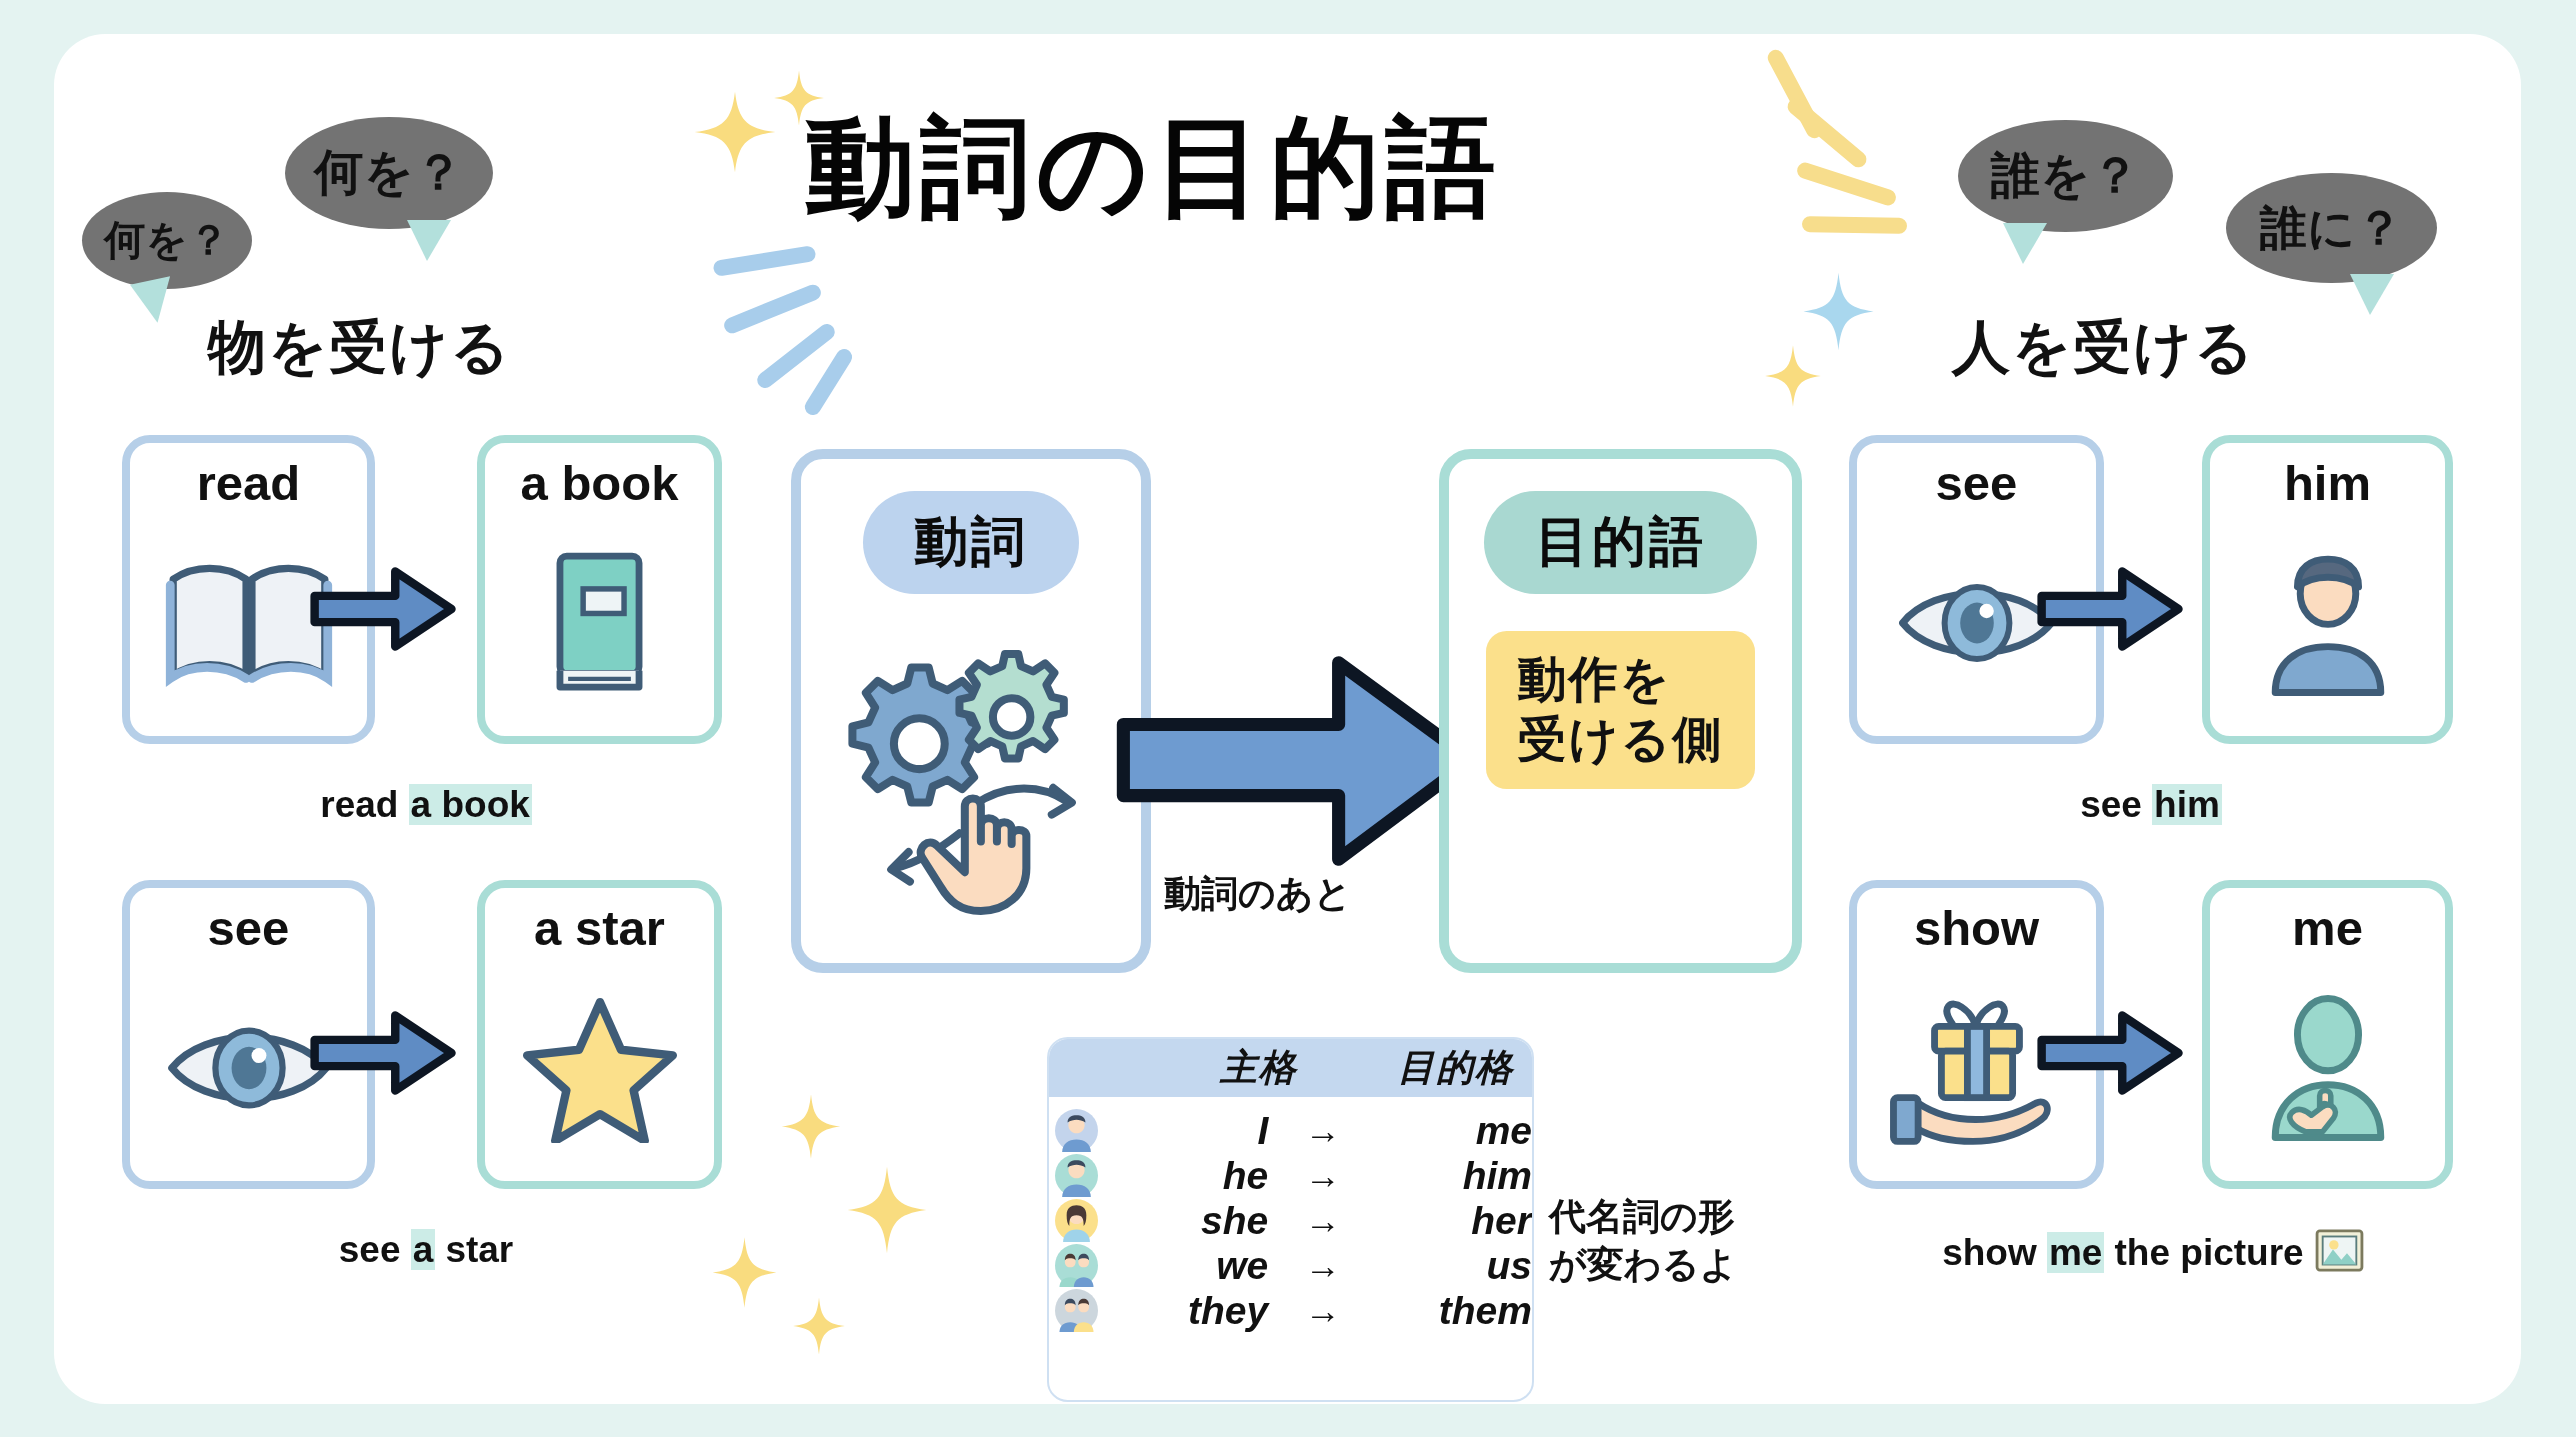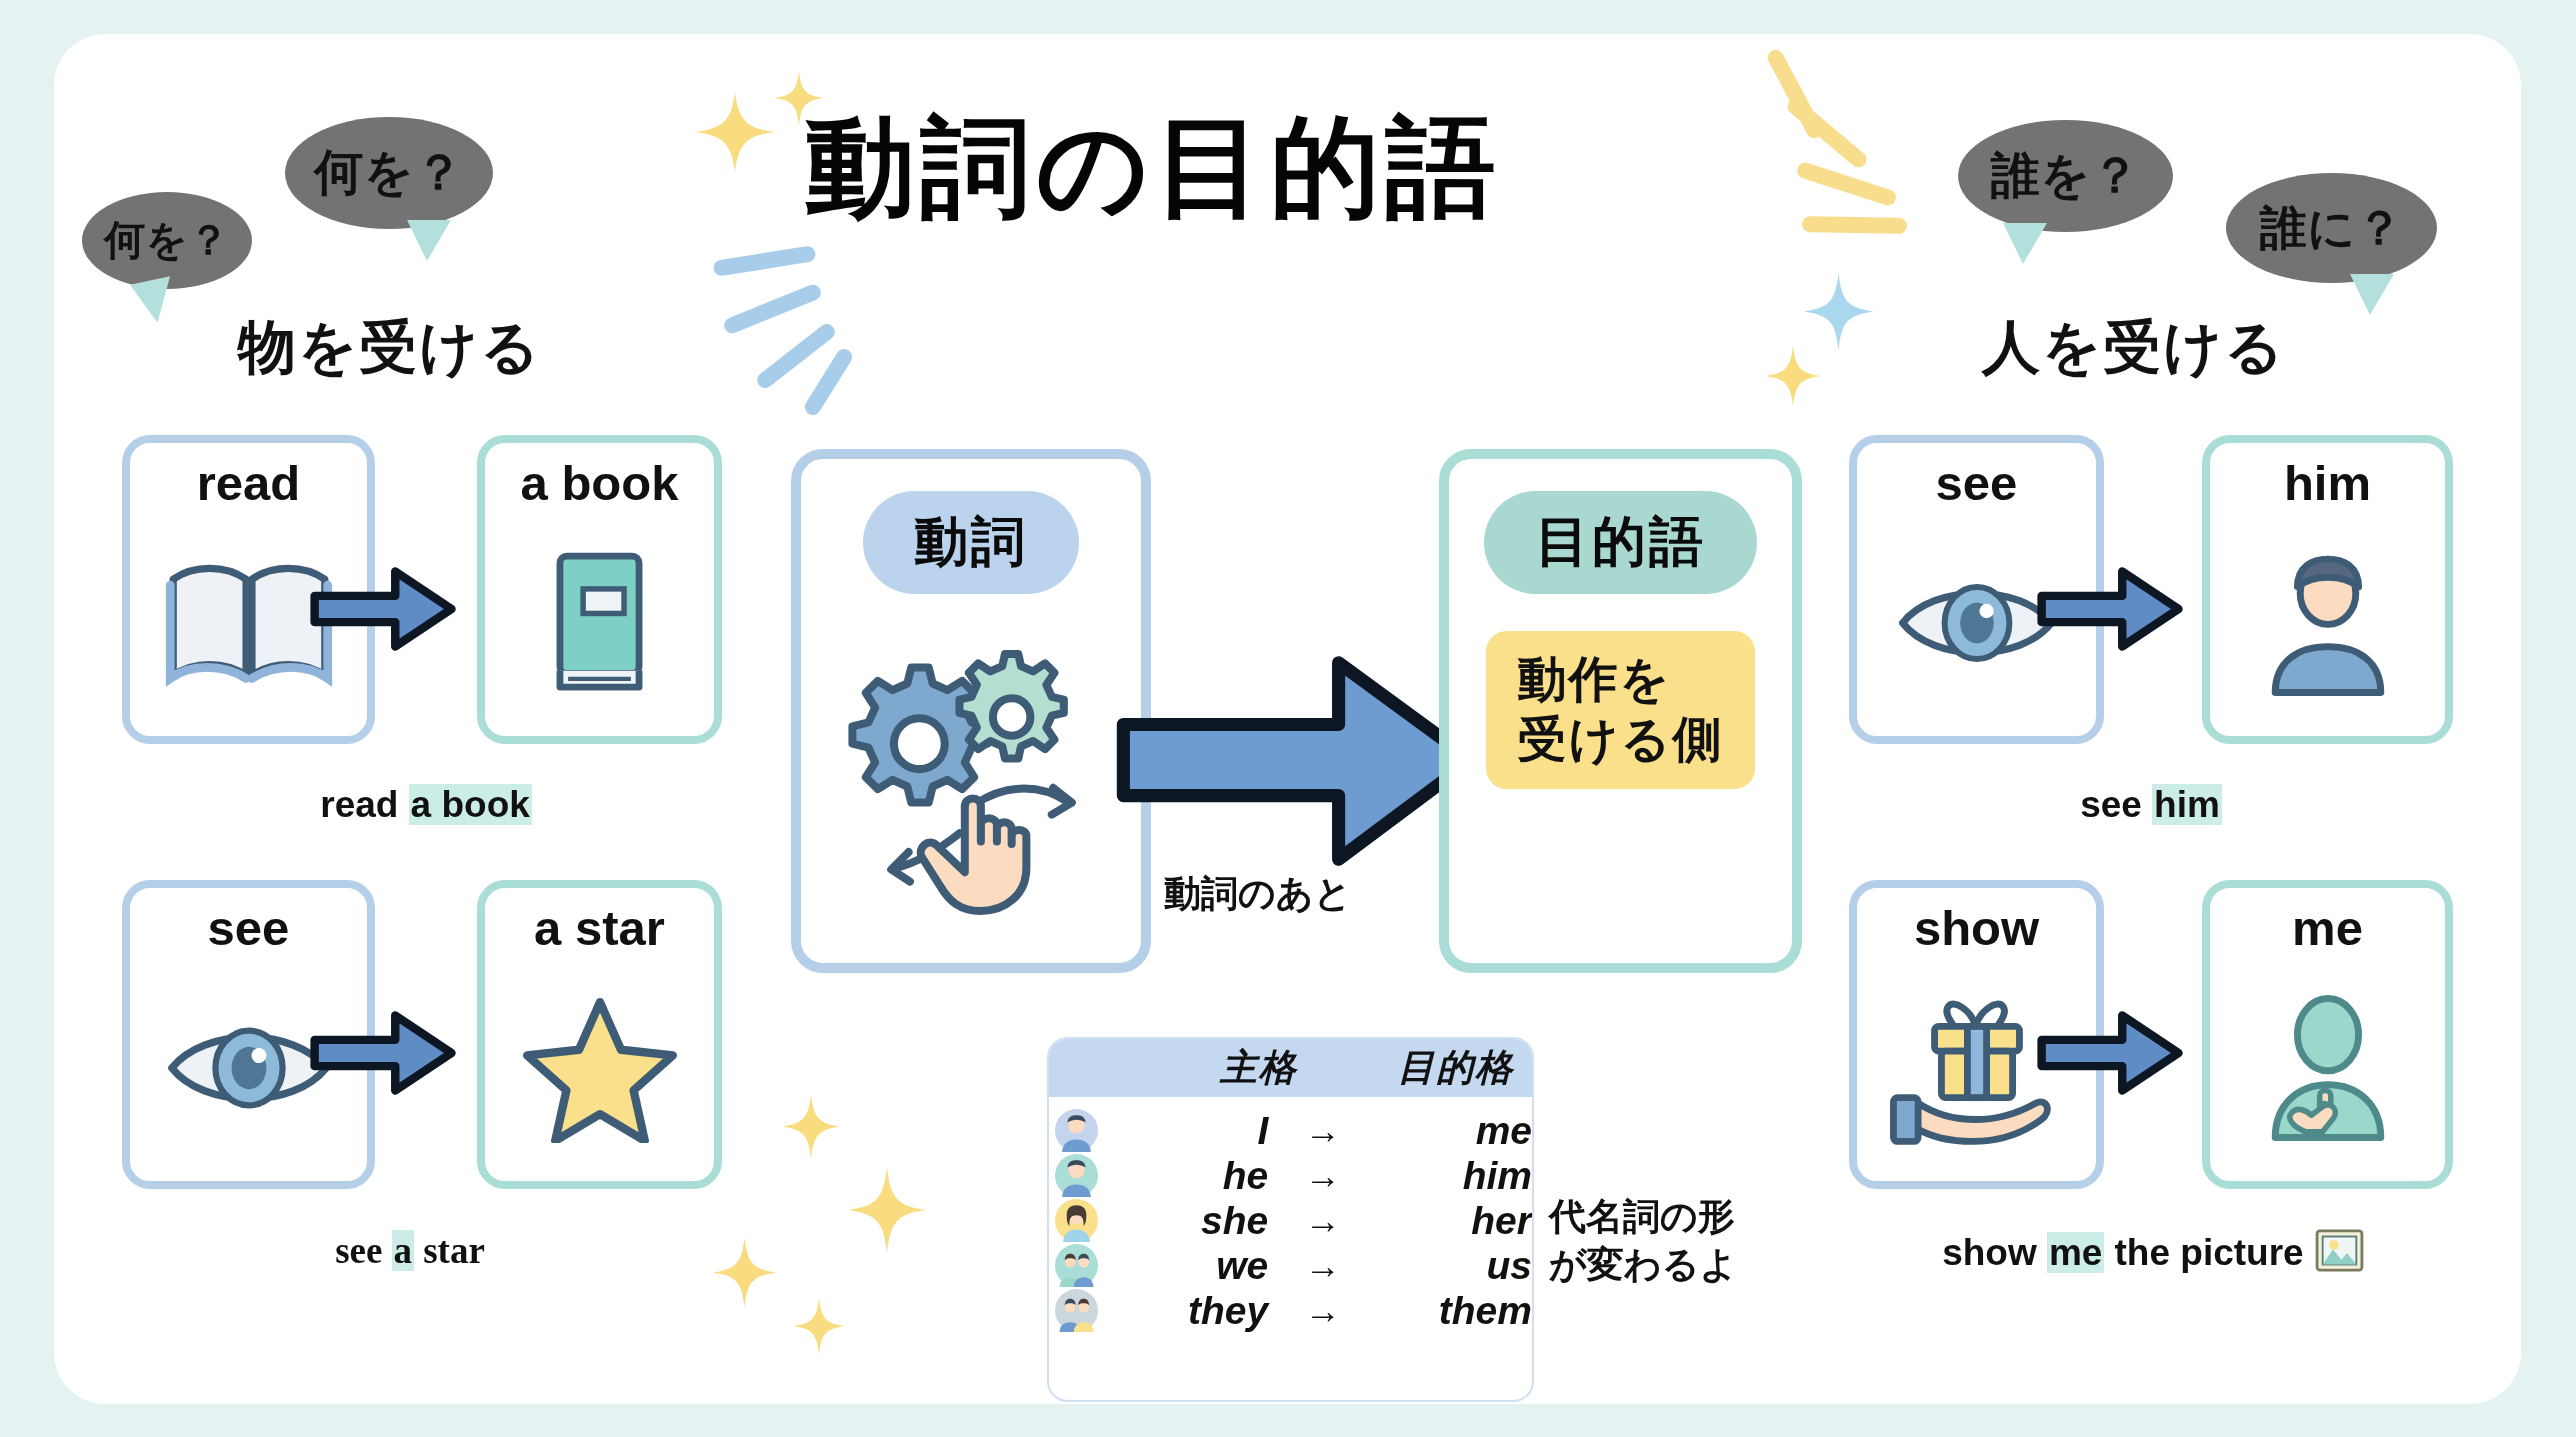--- a/index.html
+++ b/index.html
@@ -35,21 +35,21 @@
     letter-spacing:0.5px;
   }
   .bubble .tail {
     position:absolute; width:0; height:0;
   }
 
   
   .sect-head {
     position:absolute;
     font-size:58px; font-weight:900; color:#111;
-    letter-spacing:1.9px; white-space:nowrap;margin-left:30px;
+    letter-spacing:1.9px; white-space:nowrap;
   }
 
   
   .title {
     position:absolute;
     left:805px; top:94px;
     width:936px;
     font-size:110px; font-weight:900; color:#050505;
     letter-spacing:5.6px;
     white-space:nowrap;
@@ -285,21 +285,21 @@
 
   <div class="wcard obj" style="left:477px;top:880px;width:245px;height:309px;">
     <div class="wlabel">a star</div>
     <div class="wicon">
       <svg width="154" height="150" viewBox="0 0 110 106">
         <path d="M55 6 L70 40 L107 44 L79 69 L87 105 L55 86 L23 105 L31 69 L3 44 L40 40 Z" fill="#fbe08b" stroke="#3f5c77" stroke-width="6" stroke-linejoin="round"></path>
       </svg>
     </div>
   </div>
 
-  <div class="phrase" style="left:106px;top:1229px;width:608px;font-family:Liberation Serif, serif;">
+  <div class="phrase" style="left:122px;top:1229px;width:608px;">
     <span>see </span><span class="hl">a</span><span> star</span>
   </div>
 
   <div class="panel" style="left:791px;top:449px;width:360px;height:524px;">
     <div class="pill">動詞</div>
     <div style="flex:1;display:flex;align-items:center;justify-content:center;width:100%;">
       <svg width="281" height="281" viewBox="0 0 210 210">
 
         <g stroke="#3f5c77" stroke-width="6" stroke-linejoin="round">
           <path fill="#7fa8cf" d="M60 22 l13 0 3 12 11 5 11-7 9 9 -7 11 5 11 12 3 0 13 -12 3 -5 11 7 11 -9 9 -11-7 -11 5 -3 12 -13 0 -3-12 -11-5 -11 7 -9-9 7-11 -5-11 -12-3 0-13 12-3 5-11 -7-11 9-9 11 7 11-5z"></path>

